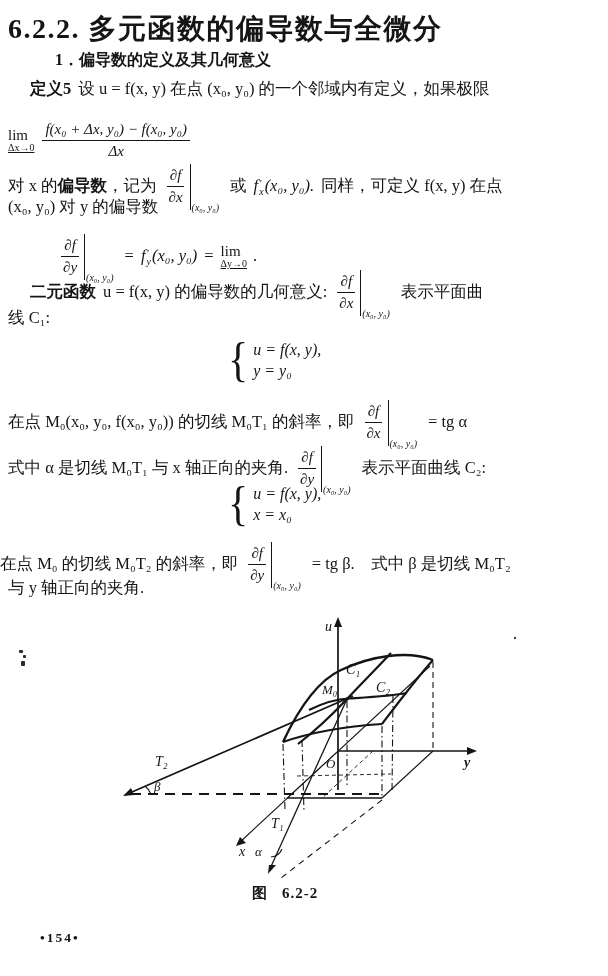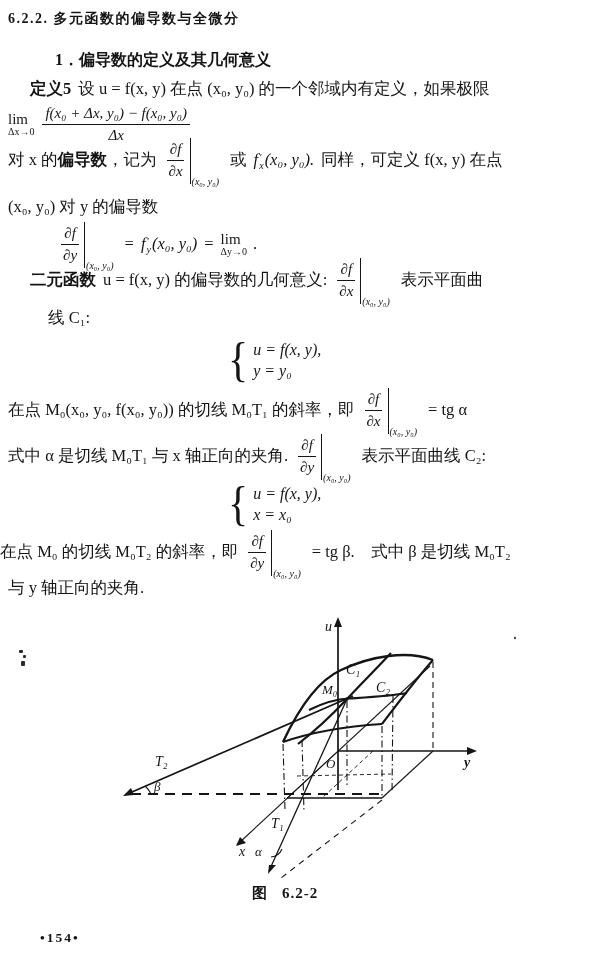--- a/index.html
+++ b/index.html
@@ -1,36 +1,36 @@
 <!DOCTYPE html>
 <html><head>
 <meta charset="utf-8">
 <style>
   html,body{margin:0;padding:0;background:#e8e8e8;}
   .page{position:relative;width:608px;height:976px;background:#ffffff;
         font-family:"Liberation Serif","DejaVu Serif",serif;color:#151515;overflow:hidden;}
   .line{position:absolute;display:flex;align-items:center;white-space:nowrap;
         font-size:16.5px;line-height:1.25;}
   .b{font-weight:700;}
-  .heading{position:absolute;left:8px;top:10px;font-size:14px;font-weight:700;letter-spacing:1.5px;}
+  .heading{position:absolute;left:8px;top:10px;font-size:28px;font-weight:700;letter-spacing:1.5px;}
   .subheading{position:absolute;left:55px;top:50px;font-size:16px;font-weight:700;}
   .it{font-style:italic;}
   .sp-l{margin-left:7px;} .sp-r{margin-right:7px;}
   
   .frac{display:inline-flex;flex-direction:column;align-items:center;
-        font-size:15px;font-style:italic;margin:0 2px;}
+        font-size:15px;font-style:italic;margin:16px 2px;}
   .frac-num{padding:0 3px 1px;border-bottom:1.5px solid #151515;}
   .frac-den{padding:1px 3px 0;}
   
   .eval{display:inline-flex;align-items:flex-end;height:48px;margin-right:4px;}
   .eval-bar{border-left:1.6px solid #151515;height:46px;width:0;margin-left:2px;}
   .eval-sub{font-size:10px;font-style:italic;margin-left:1px;transform:translateY(4px);}
   
   .lim{display:inline-flex;flex-direction:column;font-size:15px;margin-right:6px;}
-  .lim-sub{font-size:10px;margin-top:-3px;}
+  .lim-sub{font-size:10px;margin-top:-3px;text-decoration:underline;}
   
   .ps{display:inline-flex;flex-direction:column;align-items:flex-start;
       font-size:10px;line-height:0.85;font-style:italic;margin:0 1px;transform:translateY(2px);}
   
   .system{position:absolute;display:flex;align-items:center;}
   .sys-brace{font-size:42px;font-weight:400;margin-right:5px;transform:scaleY(1.15);}
   .sys-lines{display:flex;flex-direction:column;gap:3px;font-size:16px;font-style:italic;}
   .caption{position:absolute;left:252px;top:884px;font-size:15px;font-weight:700;letter-spacing:1px;}
   .caption .num{margin-left:14px;}
   .pagenum{position:absolute;left:40px;top:930px;font-size:13.5px;font-weight:700;letter-spacing:2px;}
@@ -55,21 +55,21 @@
     <span class="lim">
       <span>lim</span>
       <span class="lim-sub">Δx→0</span>
     </span>
     <span class="frac">
       <span class="frac-num">f(x₀ + Δx, y₀) − f(x₀, y₀)</span>
       <span class="frac-den">Δx</span>
     </span>
   </div>
 
-  <div class="line" style="left:8px;top:136px;text-align:right;">
+  <div class="line" style="left:8px;top:150px;text-align:right;">
     <span>对 x 的</span>
     <span class="b">偏导数</span>
     <span class="sp-r">，记为</span>
     <span class="frac">
       <span class="frac-num">∂f</span>
       <span class="frac-den">∂x</span>
     </span>
     <span class="eval">
       <span class="eval-bar"></span>
       <span class="eval-sub">(x₀, y₀)</span>
@@ -119,21 +119,21 @@
       <span class="frac-num">∂f</span>
       <span class="frac-den">∂x</span>
     </span>
     <span class="eval">
       <span class="eval-bar"></span>
       <span class="eval-sub">(x₀, y₀)</span>
     </span>
     <span class="sp-l">表示平面曲</span>
   </div>
 
-  <div class="line" style="left:8px;top:308px;margin-left:40px;">
+  <div class="line" style="left:8px;top:308px;">
     <span>线 C₁:</span>
   </div>
 
   <div class="system" style="left:228px;top:336px;">
     <span class="sys-brace">{</span>
     <span class="sys-lines">
       <span>u = f(x, y),</span>
       <span>y = y₀</span>
     </span>
   </div>

